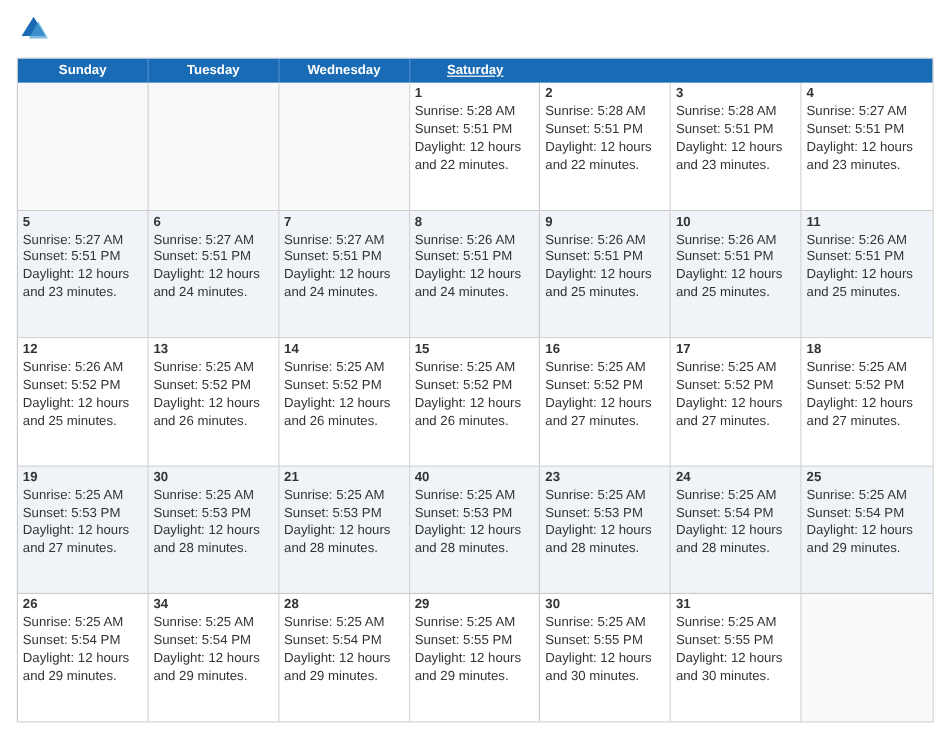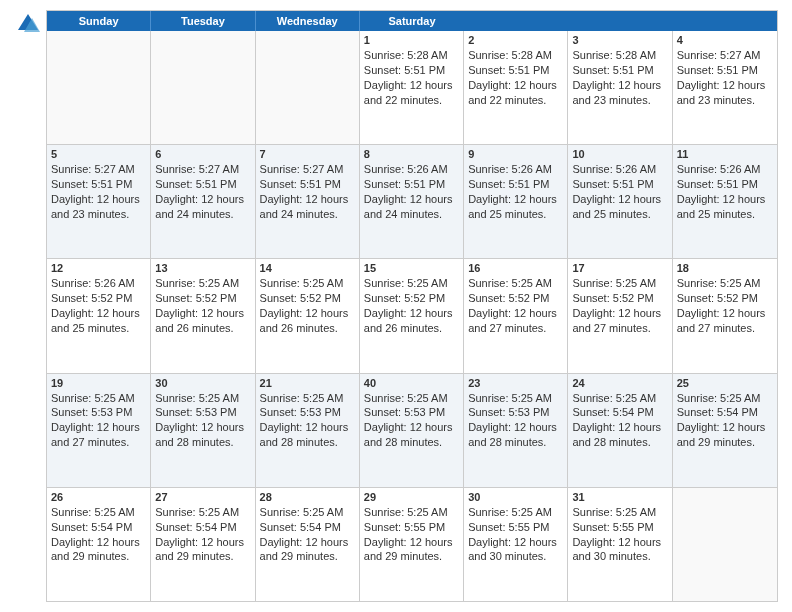--- a/index.html
+++ b/index.html
@@ -8,21 +8,21 @@
       background: #fff;
       width: 792px;
       height: 612px;
       overflow: hidden;
     }
     .page {
       width: 792px;
       height: 612px;
       padding: 10px 14px 10px 14px;
       display: flex;
-      flex-direction: row;
+      flex-direction: column;
     }
     .header-row {
       display: flex;
       justify-content: space-between;
       align-items: flex-start;
       margin-bottom: 4px;
     }
     .logo {
       display: flex;
       align-items: center;
@@ -73,20 +73,21 @@
     .cal-header-cell {
       color: #fff;
       font-size: 11px;
       font-weight: bold;
       text-align: center;
       padding: 4px 2px;
       border-right: 1px solid #4a8fd0;
     }
     .cal-header-cell:last-child {
       border-right: none;
+      text-decoration: underline;
     }
     .cal-body {
       display: flex;
       flex-direction: column;
       flex: 1;
     }
     .cal-row {
       display: grid;
       grid-template-columns: repeat(7, 1fr);
       flex: 1;
@@ -340,21 +341,21 @@
         </div>
         <div class="cal-row">
           <div class="cal-cell">
             <div class="day-number">26</div>
             <div class="day-info" style="white-space: pre-line;">Sunrise: 5:25 AM
 Sunset: 5:54 PM
 Daylight: 12 hours
 and 29 minutes.</div>
           </div>
           <div class="cal-cell">
-            <div class="day-number">27</div>
+            <div class="day-number">34</div>
             <div class="day-info" style="white-space: pre-line;">Sunrise: 5:25 AM
 Sunset: 5:54 PM
 Daylight: 12 hours
 and 29 minutes.</div>
           </div>
           <div class="cal-cell">
             <div class="day-number">28</div>
             <div class="day-info" style="white-space: pre-line;">Sunrise: 5:25 AM
 Sunset: 5:54 PM
 Daylight: 12 hours

